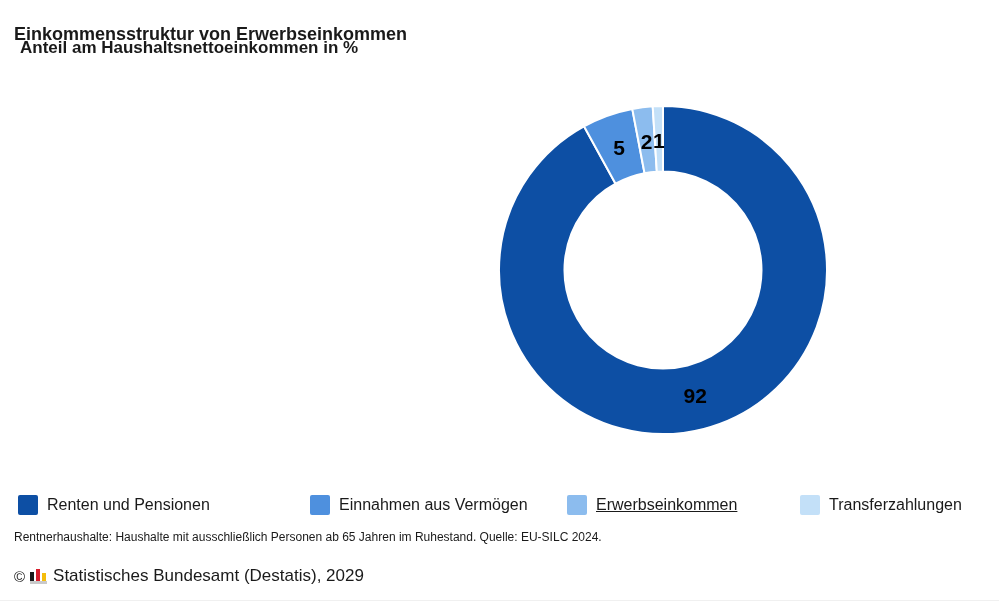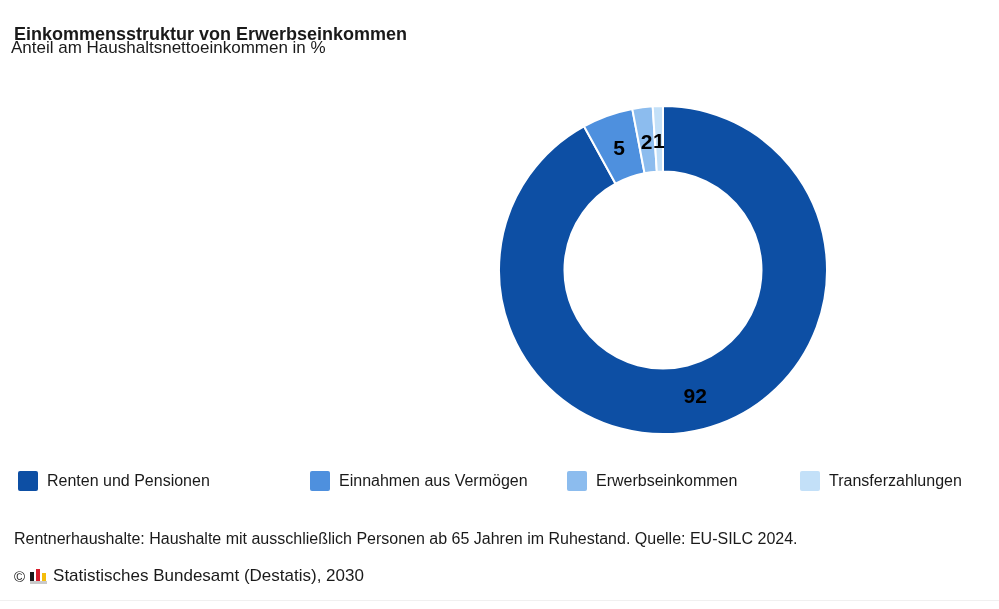--- a/index.html
+++ b/index.html
@@ -7,47 +7,47 @@
     width:999px;height:609px;position:relative;overflow:hidden;
     background:#ffffff;
     font-family:"Liberation Sans", sans-serif;
     color:#1a1a1a;
   }
   .chart-title{
     position:absolute;left:14px;top:12px;
     font-size:18px;font-weight:bold;letter-spacing:0;
   }
   .chart-subtitle{
-    position:absolute;left:11px;top:38px;
-    font-size:17px;font-weight:normal;
+    position:absolute;left:20px;top:38px;
+    font-size:17px;font-weight:bold;
   }
   #donut-svg{position:absolute;left:0;top:0;}
   #donut-svg text{
     font-family:"Liberation Sans", sans-serif;
     font-weight:bold;font-size:21px;fill:#000000;
   }
   .legend{
-    position:absolute;left:0;top:471px;width:875px;height:24px;
+    position:absolute;left:0;top:495px;width:875px;height:24px;
   }
   .legend-item{
     position:absolute;top:0;display:flex;align-items:center;
   }
   .legend-item:nth-child(1){left:18px;}
   .legend-item:nth-child(2){left:277px;margin-left:33px;}
-  .legend-item:nth-child(3){left:567px;}
+  .legend-item:nth-child(3){left:567px;text-decoration:underline;}
   .legend-item:nth-child(4){left:800px;}
   .legend-swatch{
     width:20px;height:20px;border-radius:2px;flex:0 0 auto;
   }
   .legend-label{
     margin-left:9px;font-size:16px;white-space:nowrap;
   }
   .footnote{
     position:absolute;left:14px;top:530px;
-    font-size:16px;
+    font-size:12px;
   }
   .copyright{
     position:absolute;left:14px;top:566px;
     font-size:17px;display:flex;align-items:center;
   }
   .copyright .copy-sign{font-size:15px;}
   .destatis-logo{
     position:relative;width:17px;height:16px;margin:0 6px 0 5px;
     display:inline-block;
   }
@@ -99,16 +99,16 @@
 <div class="footnote">Rentnerhaushalte: Haushalte mit ausschließlich Personen ab 65 Jahren im Ruhestand. Quelle: EU-SILC 2024.</div>
 
 <div class="copyright">
   <span class="copy-sign">©</span>
   <span class="destatis-logo">
     <span class="bar bar-black"></span>
     <span class="bar bar-red"></span>
     <span class="bar bar-gold"></span>
     <span class="base"></span>
   </span>
-  <span>Statistisches Bundesamt (Destatis), 2030</span>
+  <span>Statistisches Bundesamt (Destatis), 2029</span>
 </div>
 
 <div class="bottom-rule"></div>
 
 </body></html>

